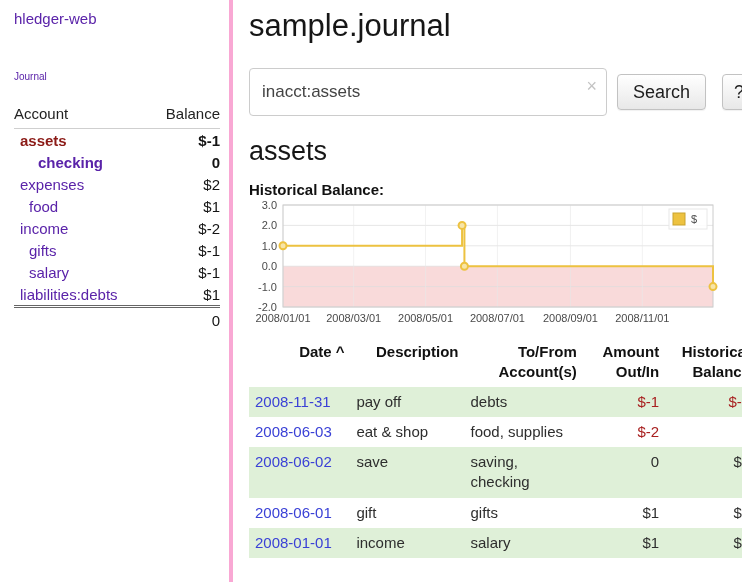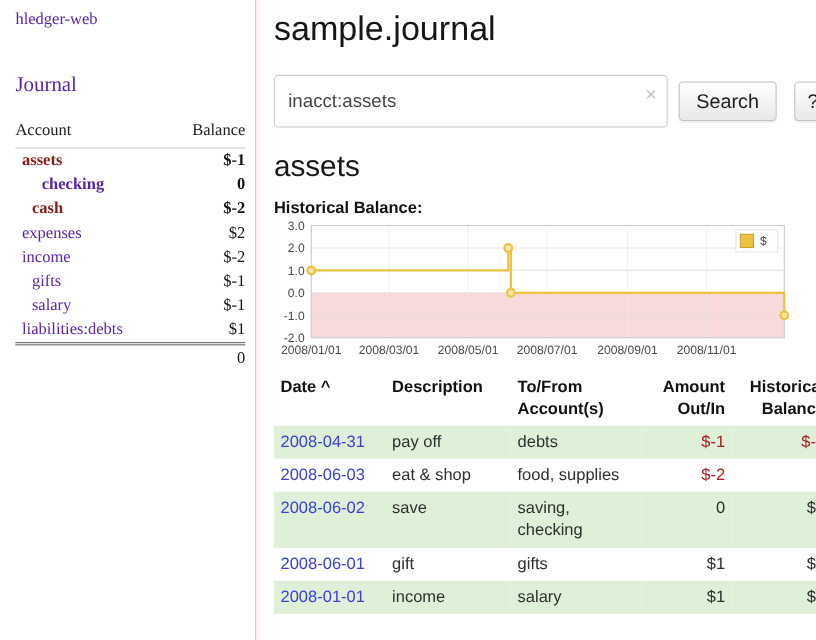--- a/index.html
+++ b/index.html
@@ -7,24 +7,24 @@
   body{
     width:742px;height:582px;overflow:hidden;
     color:#2e2e2e;
     font-family:"Liberation Sans","DejaVu Sans",sans-serif;
     font-size:14px;
   }
   a{cursor:pointer;}
   .page{display:flex;height:100%;}
 
   
-  .sidebar{flex:0 0 233px;width:233px;border-right:1px solid #f9a8d4;padding:10px 9px 0 14px;font-family:Liberation Serif, serif;}
+  .sidebar{flex:0 0 233px;width:233px;border-right:4px solid #f9a8d4;padding:10px 9px 0 14px;}
   .brand{font-size:15px;color:var(--link);text-decoration:none;display:inline-block;}
   .nav{margin-top:40px;}
-  .nav a{font-size:19px;color:var(--link);text-decoration:none;margin-top:29px;}
+  .nav a{font-size:10px;color:var(--link);text-decoration:none;margin-top:29px;}
   .acct-table{width:100%;border-collapse:collapse;margin-top:20px;font-size:15px;}
   .acct-table thead th{font-weight:normal;text-align:left;padding:2px 0 6px;border-bottom:1px solid #cfcfcf;color:#222;}
   .acct-table th.bal,.acct-table td.bal{text-align:right;}
   .acct-table td{padding:2.5px 0;}
   .acct-table td.bal{color:#141414;}
   .acct-table tr.bold td,.acct-table tr.bold td a{font-weight:bold;}
   .acct-table a{text-decoration:none;}
   .acct-table tr.total-row td{border-top:3px double #666;padding-top:4px;}
   .tone-link{color:var(--link);}
   .tone-neg-strong{color:var(--negstrong);}
@@ -40,21 +40,21 @@
   .clear-x{position:absolute;right:10px;top:8px;color:#c3c3c3;font-size:18px;line-height:20px;}
   .btn{height:36px;border:1px solid #c2c2c2;border-radius:4px;background:linear-gradient(#ffffff,#e8e8e8);font-size:18px;color:#1d1d1d;padding:0 15px;margin-left:10px;font-family:inherit;cursor:pointer;box-shadow:0 1px 1px rgba(0,0,0,.06);}
   .btn.help{margin-left:16px;padding:0 11px;}
   h2.account-heading{font-size:27px;font-weight:normal;color:#161616;margin:20px 0 14px;}
   .chart-title{font-weight:bold;font-size:15px;color:#111;margin:0 0 2px;}
   .chart-wrap svg{display:block;}
   svg text.tick{font-size:11px;fill:#4a4a4a;font-family:"Liberation Sans","DejaVu Sans",sans-serif;}
 
   
   .register{width:100%;border-collapse:collapse;margin-top:8px;font-size:15px;table-layout:fixed;}
-  .register th{font-weight:bold;text-align:left;vertical-align:top;padding:4px 6px;color:#111;line-height:1.35;}
+  .register th{font-weight:bold;text-align:right;vertical-align:top;padding:4px 6px;color:#111;line-height:1.35;}
   .register th.num,.register td.num{text-align:right;}
   .register td{padding:5px 6px;vertical-align:top;line-height:1.35;}
   .register tr.stripe td{background:var(--stripe);}
   .register a{color:var(--datelink);text-decoration:none;}
   .hdr-line{display:block;}
   .sort-caret{font-weight:bold;font-size:15px;margin-left:4px;}
 </style>
 </head>
 <body>
 
@@ -75,27 +75,27 @@
       </thead>
       <tbody id="accounts-body">
           <tr class="bold">
             <td style="padding-left: 6px;"><a href="#" class="tone-neg-strong">assets</a></td>
             <td class="bal tone-neg-strong">$-1</td>
           </tr>
           <tr class="bold">
             <td style="padding-left: 24px;"><a href="#" class="tone-link">checking</a></td>
             <td class="bal">0</td>
           </tr>
-          <tr class="bold">
-            <td style="padding-left: 15px;"><a href="#" class="tone-neg-strong">cash</a></td>
-            <td class="bal tone-neg-strong">$-2</td>
-          </tr>
           <tr>
             <td style="padding-left: 6px;"><a href="#" class="tone-link">expenses</a></td>
             <td class="bal">$2</td>
+          </tr>
+          <tr>
+            <td style="padding-left: 15px;"><a href="#" class="tone-link">food</a></td>
+            <td class="bal">$1</td>
           </tr>
           <tr>
             <td style="padding-left: 6px;"><a href="#" class="tone-link">income</a></td>
             <td class="bal tone-neg-soft">$-2</td>
           </tr>
           <tr>
             <td style="padding-left: 15px;"><a href="#" class="tone-link">gifts</a></td>
             <td class="bal tone-neg-soft">$-1</td>
           </tr>
           <tr>
@@ -193,21 +193,21 @@
             <span class="hdr-line">Out/In</span>
           </th>
           <th class="num">
             <span class="hdr-line">Historical</span>
             <span class="hdr-line">Balance</span>
           </th>
         </tr>
       </thead>
       <tbody id="register-body">
           <tr class="stripe">
-            <td><a href="#">2008-04-31</a></td>
+            <td><a href="#">2008-11-31</a></td>
             <td>pay off</td>
             <td>debts</td>
             <td class="num tone-neg">$-1</td>
             <td class="num tone-neg">$-1</td>
           </tr>
           <tr>
             <td><a href="#">2008-06-03</a></td>
             <td>eat &amp; shop</td>
             <td>food, supplies</td>
             <td class="num tone-neg">$-2</td>

